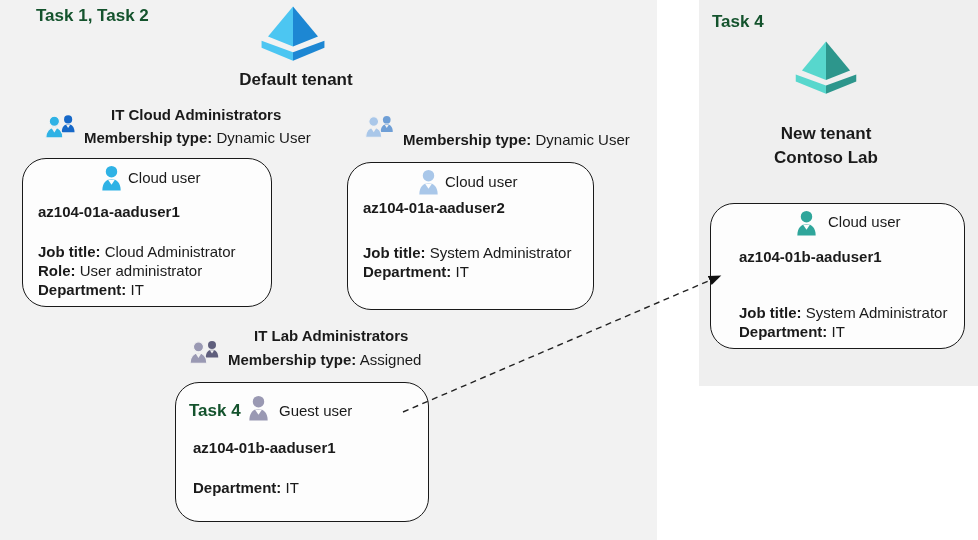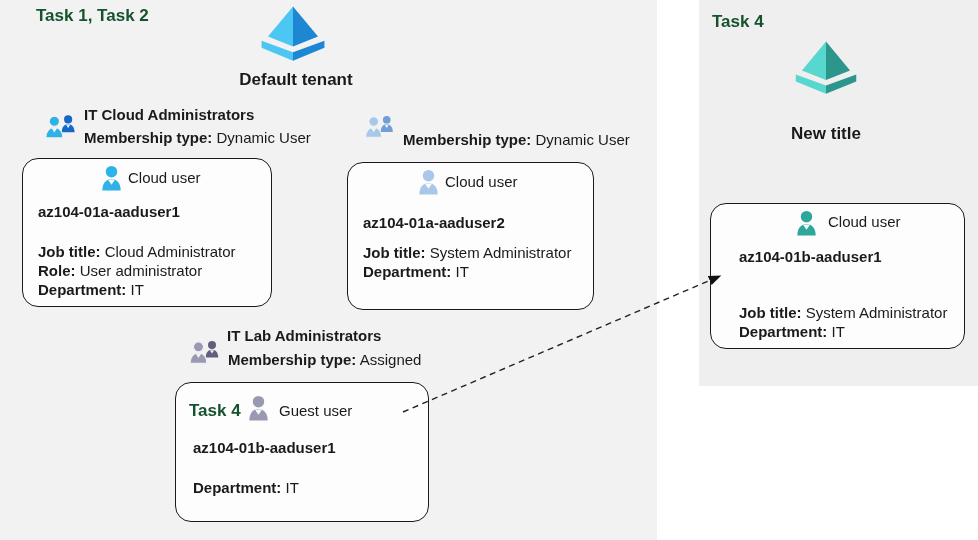--- a/index.html
+++ b/index.html
@@ -3,24 +3,24 @@
 <meta charset="utf-8">
 <style>
   html,body{margin:0;padding:0;background:#fff;}
   .stage{position:relative;width:978px;height:540px;background:#ffffff;
          font-family:"Liberation Sans",sans-serif;color:#1a1a1a;overflow:hidden;}
   .abs{position:absolute;}
   .bg-left{left:0;top:0;width:657px;height:540px;background:#f2f2f2;}
   .bg-panel{left:699px;top:0;width:279px;height:386px;background:#efefef;}
   .task-label{color:#14532d;font-weight:bold;font-size:17px;white-space:nowrap;}
   .tenant-name{font-weight:bold;font-size:17px;text-align:center;white-space:nowrap;}
-  .group-name{font-weight:bold;font-size:15px;white-space:nowrap;}
+  .group-name{font-weight:bold;font-size:15px;white-space:nowrap;margin-left:27px;}
   .membership{font-size:15px;white-space:nowrap;}
   .membership b{font-weight:bold;}
-  .card{position:absolute;background:#fdfdfd;border:1.4px solid #1a1a1a;border-radius:16px;}
+  .card{position:absolute;background:#fdfdfd;border:1.4px solid #1a1a1a;border-radius:24px;}
   .user-type{font-size:15px;white-space:nowrap;}
   .username{font-weight:bold;font-size:15px;white-space:nowrap;}
   .fields{font-size:15px;line-height:19px;white-space:nowrap;}
   .fields b{font-weight:bold;}
   svg{display:block;}
   .overlay{pointer-events:none;}
 </style>
 </head>
 <body>
 
@@ -92,21 +92,21 @@
 
   <div class="card" style="left:347px;top:162px;width:245px;height:146px;">
     <div class="abs" style="left:68px;top:5px;">
       <svg width="25" height="32" viewBox="0 0 24 30">
         <circle cx="12" cy="7" r="5.5" fill="#a9c7e9"></circle>
         <path d="M3.2,25 C3.2,17.8 7,14 12,14 C17,14 20.8,17.8 20.8,25 Z" fill="#a9c7e9"></path>
         <path d="M8.6,14.4 L15.4,14.4 L12,19.6 Z" fill="#fdfdfd"></path>
       </svg>
     </div>
     <div class="abs user-type" style="left:97px;top:10px;">Cloud user</div>
-    <div class="abs username" style="left:15px;top:51px;">az104-01a-aaduser2</div>
+    <div class="abs username" style="left:15px;top:36px;">az104-01a-aaduser2</div>
     <div class="abs fields" style="left:15px;top:80px;">
       <div><b>Job title:</b> <span>System Administrator</span></div>
       <div><b>Department:</b> <span>IT</span></div>
     </div>
   </div>
 
   <div class="abs" style="left:186px;top:338px;">
     <svg width="38" height="28" viewBox="0 0 40 30">
       <circle cx="27.5" cy="7.5" r="4.3" fill="#605f7d"></circle>
       <path d="M20.8,21 C20.8,15.4 23.7,12.6 27.5,12.6 C31.3,12.6 34.2,15.4 34.2,21 Z" fill="#605f7d"></path>
@@ -139,21 +139,22 @@
   </div>
 
   <div class="abs" style="left:793px;top:40px;">
     <svg width="66" height="58" viewBox="0 0 96 84">
       <polygon points="48,2 13,44 48,58" fill="#57d7cd"></polygon>
       <polygon points="48,2 83,44 48,58" fill="#2d968c"></polygon>
       <polygon points="4,50 48,66 48,78 4,60" fill="#57d7cd"></polygon>
       <polygon points="92,50 48,66 48,78 92,60" fill="#2d968c"></polygon>
     </svg>
   </div>
-  <div class="abs tenant-name" style="left:746px;top:124px;width:160px;">New title</div>
+  <div class="abs tenant-name" style="left:746px;top:124px;width:160px;">New tenant</div>
+  <div class="abs tenant-name" style="left:746px;top:148px;width:160px;">Contoso Lab</div>
 
   <div class="card" style="left:710px;top:203px;width:253px;height:144px;">
     <div class="abs" style="left:83px;top:5px;">
       <svg width="25" height="32" viewBox="0 0 24 30">
         <circle cx="12" cy="7" r="5.5" fill="#2fa69b"></circle>
         <path d="M3.2,25 C3.2,17.8 7,14 12,14 C17,14 20.8,17.8 20.8,25 Z" fill="#2fa69b"></path>
         <path d="M8.6,14.4 L15.4,14.4 L12,19.6 Z" fill="#fdfdfd"></path>
       </svg>
     </div>
     <div class="abs user-type" style="left:117px;top:9px;">Cloud user</div>

